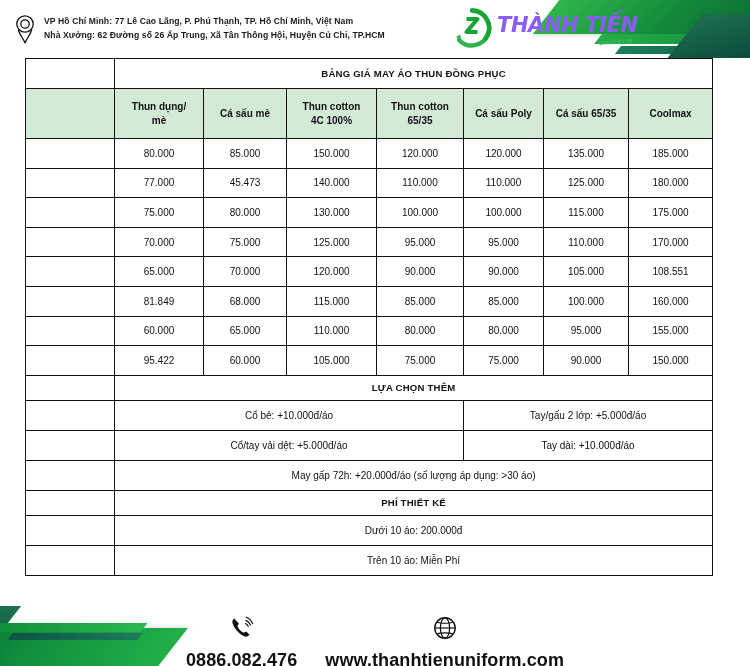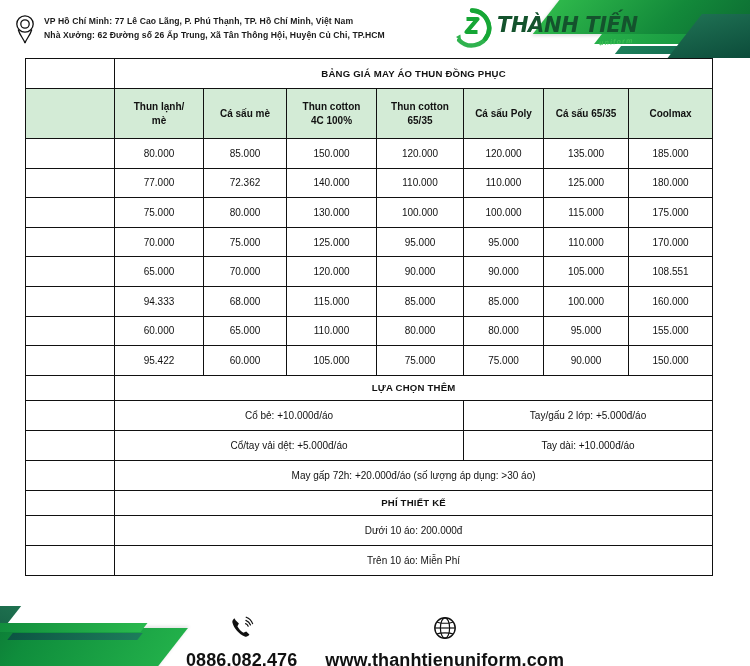--- a/index.html
+++ b/index.html
@@ -123,21 +123,21 @@
     gap: 5px;
   }
   .logo-mark { width: 40px; height: 40px; flex: none; }
   .logo-text-wrap { position: relative; padding-bottom: 6px; }
   .logo-name {
     font-family: "DejaVu Sans", sans-serif;
     font-size: 21px;
     font-weight: bold;
     font-style: italic;
     letter-spacing: -.4px;
-    color: #14532d;
+    color: #8b5cf6;
     line-height: 1;
   }
   .logo-sub {
     position: absolute;
     right: 4px; bottom: -3px;
     font-size: 7px;
     font-weight: bold;
     font-style: italic;
     letter-spacing: 1.2px;
     color: #3fbf56;
@@ -294,21 +294,21 @@
       <tbody>
 
         <tr class="title-row">
           <td class="title-blank"></td>
           <td class="title-main" colspan="7">BẢNG GIÁ MAY ÁO THUN ĐỒNG PHỤC</td>
         </tr>
 
         <tr class="head-row">
           <td class="head-blank"></td>
           <td>
-            <span>Thun lạnh/</span><br>
+            <span>Thun dụng/</span><br>
             <span>mè</span>
           </td>
           <td>Cá sấu mè</td>
           <td>
             <span>Thun cotton</span><br>
             <span>4C 100%</span>
           </td>
           <td>
             <span>Thun cotton</span><br>
             <span>65/35</span>
@@ -324,21 +324,21 @@
           <td>85.000</td>
           <td>150.000</td>
           <td>120.000</td>
           <td>120.000</td>
           <td>135.000</td>
           <td>185.000</td>
         </tr>
         <tr class="data-row">
           <td></td>
           <td>77.000</td>
-          <td>72.362</td>
+          <td>45.473</td>
           <td>140.000</td>
           <td>110.000</td>
           <td>110.000</td>
           <td>125.000</td>
           <td>180.000</td>
         </tr>
         <tr class="data-row">
           <td></td>
           <td>75.000</td>
           <td>80.000</td>
@@ -363,21 +363,21 @@
           <td>65.000</td>
           <td>70.000</td>
           <td>120.000</td>
           <td>90.000</td>
           <td>90.000</td>
           <td>105.000</td>
           <td>108.551</td>
         </tr>
         <tr class="data-row">
           <td></td>
-          <td>94.333</td>
+          <td>81.849</td>
           <td>68.000</td>
           <td>115.000</td>
           <td>85.000</td>
           <td>85.000</td>
           <td>100.000</td>
           <td>160.000</td>
         </tr>
         <tr class="data-row">
           <td></td>
           <td>60.000</td>

